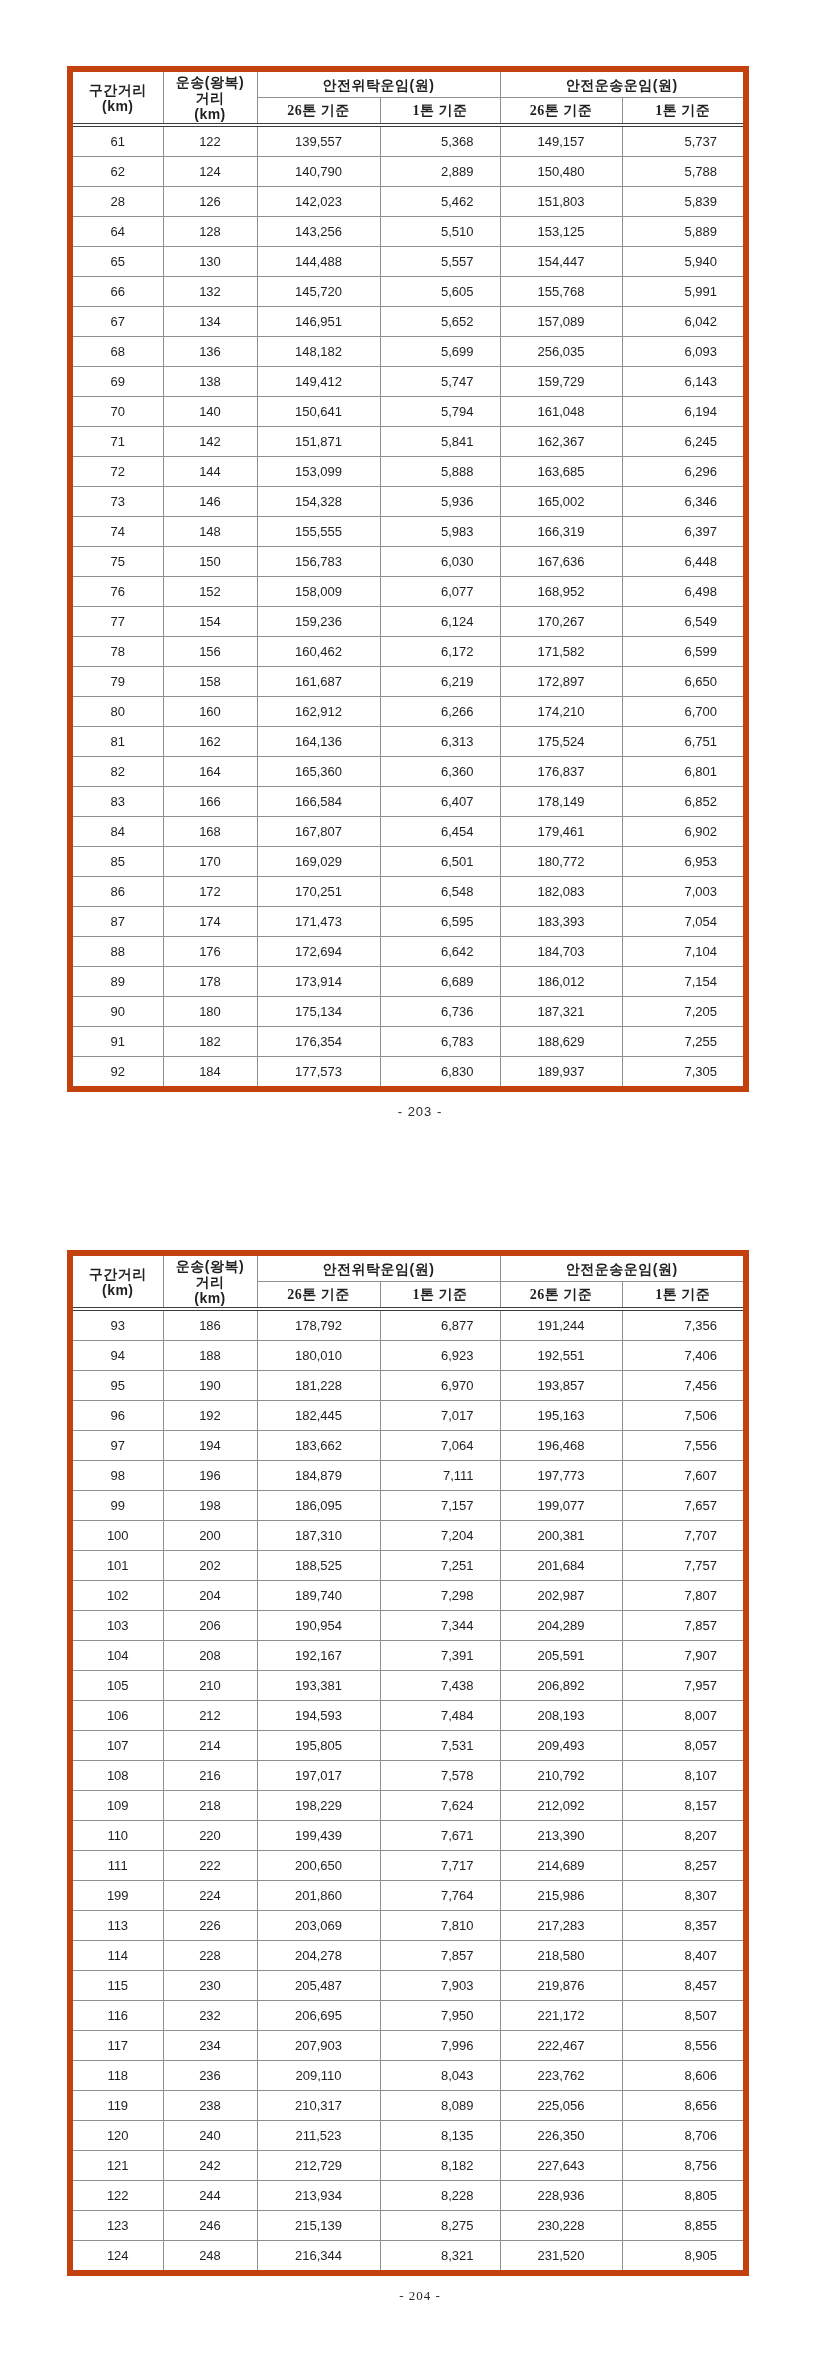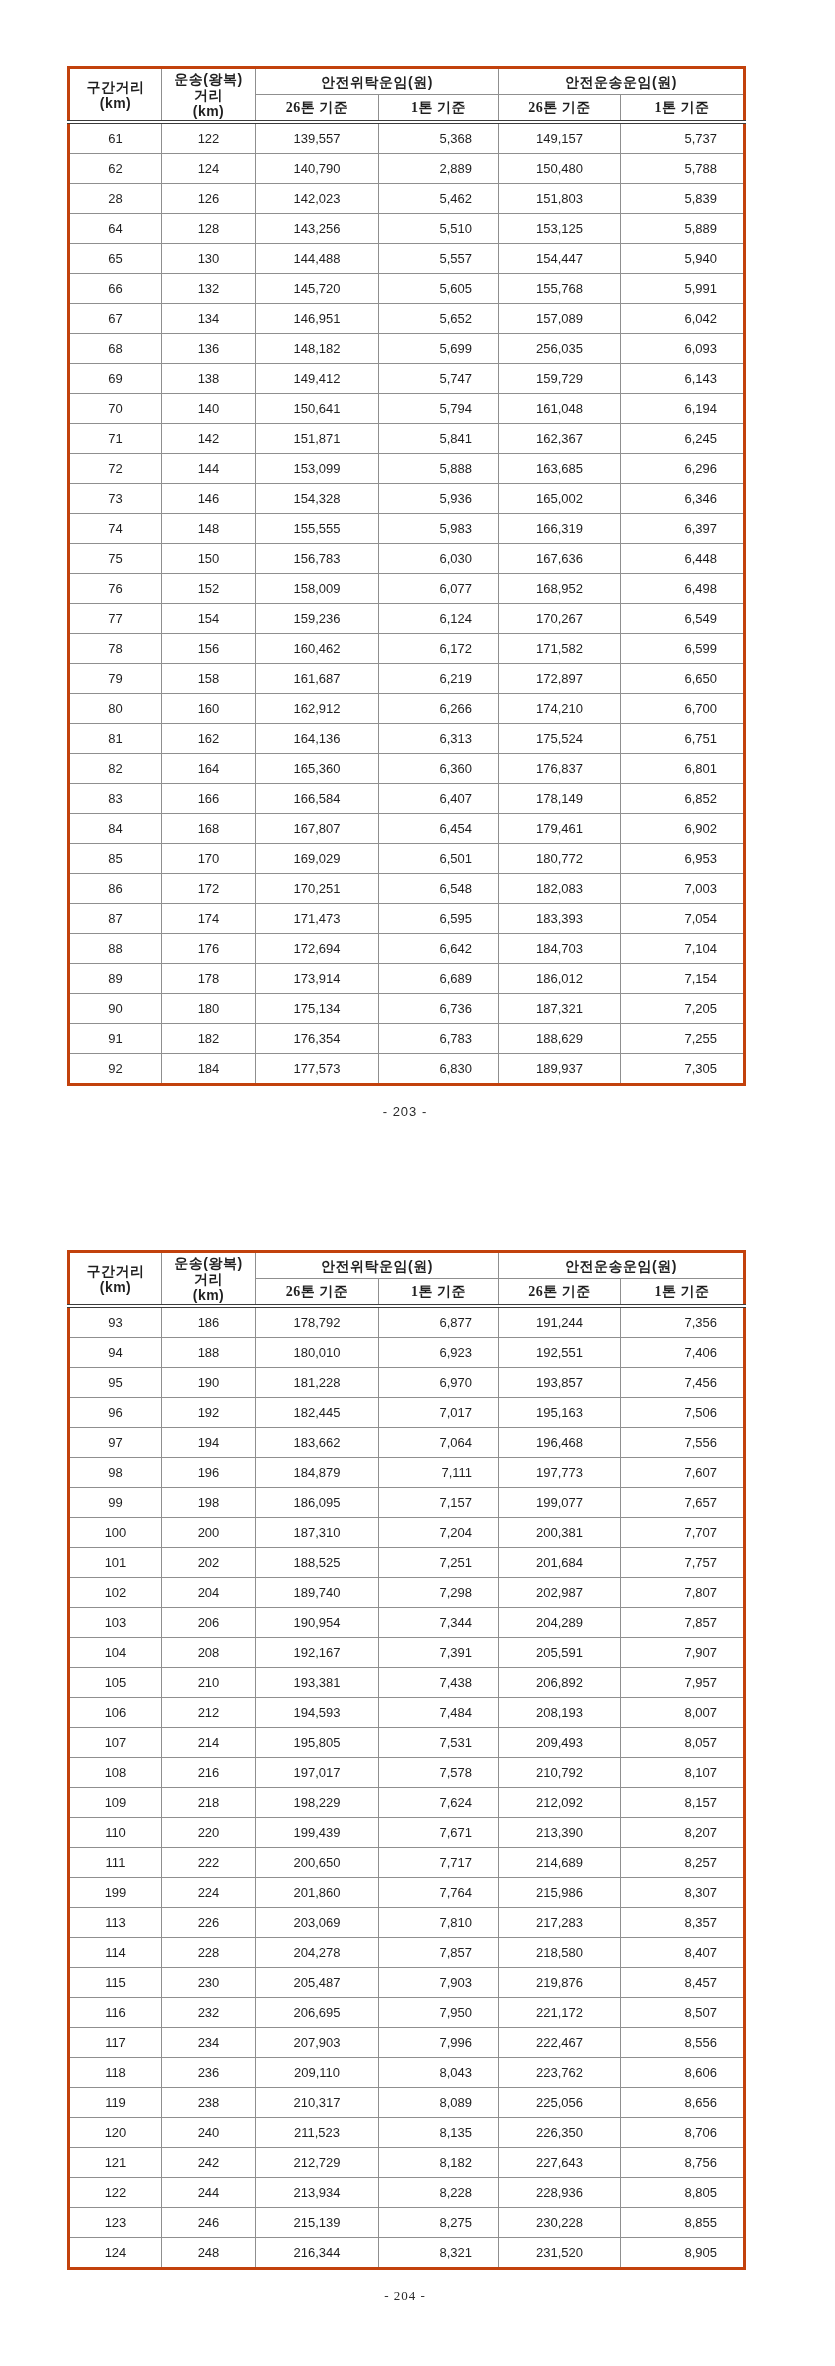--- a/index.html
+++ b/index.html
@@ -5,38 +5,38 @@
   html,body{margin:0;padding:0;}
   body{
     width:835px;height:2366px;position:relative;background:#ffffff;
     font-family:"Liberation Sans", sans-serif;color:#1f1f1f;
   }
   .table-wrap{position:absolute;left:67px;width:676px;}
   #table-wrap-1{top:66px;}
   #table-wrap-2{top:1250px;}
   table.fare-table{
     border-collapse:collapse;table-layout:fixed;width:676px;
-    border:3px solid #c2410c;
+    border:6px solid #c2410c;
   }
   .fare-table th,.fare-table td{
     border:1px solid #8f8f8f;padding:0;overflow:hidden;white-space:nowrap;
   }
   .fare-table thead th{
     font-size:14px;font-weight:600;letter-spacing:0.5px;
     text-align:center;vertical-align:middle;line-height:16px;
   }
   .fare-table tr.group-row th{height:25px;}
   .fare-table tr.sub-row th{height:25px;font-family:Liberation Serif, serif;}
   
   .fare-table tr.sub-row th, .fare-table th.hdr-span{border-bottom:4px double #3b3b3b;}
   .fare-table tbody td{height:29px;font-size:13px;vertical-align:middle;}
   .fare-table .c0,.fare-table .c1,.fare-table .c2,.fare-table .c4{text-align:center;}
   .fare-table .c3,.fare-table .c5{text-align:right;padding-right:26px;}
   .page-label{
-    position:absolute;left:67px;width:676px;text-align:center;
+    position:absolute;left:82px;width:676px;text-align:center;
     font-size:13px;letter-spacing:1px;color:#2a2a2a;
   }
   #page-label-1{top:1104px;}
   #page-label-2{top:2288px;font-family:Liberation Serif, serif;}
 </style>
 </head>
 <body>
 
 <div class="table-wrap" id="table-wrap-1">
   <table class="fare-table">

